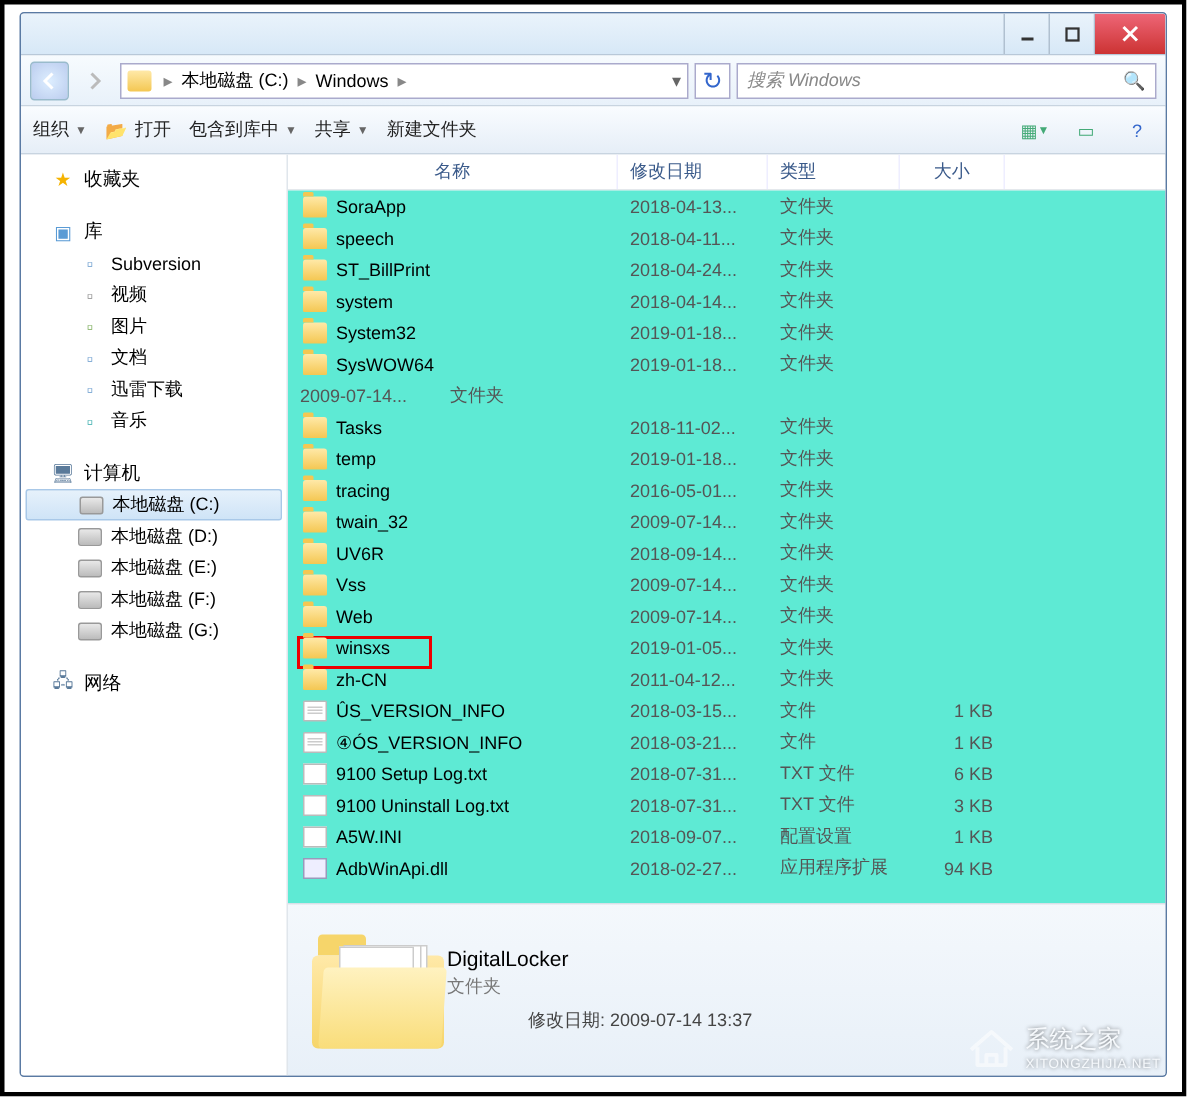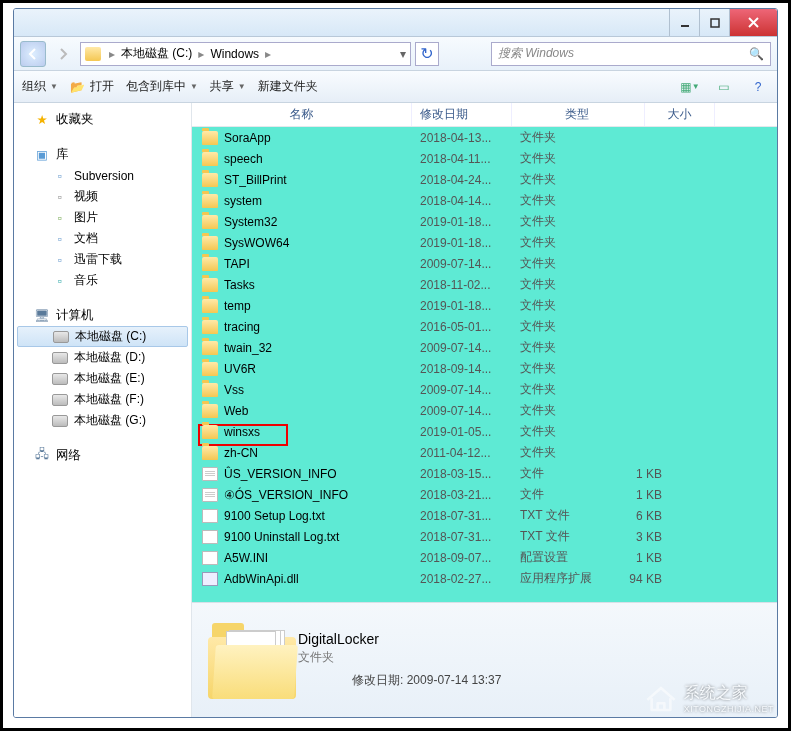--- a/index.html
+++ b/index.html
@@ -15,21 +15,21 @@
 .winbtn.close svg { stroke: #fff; }
 
 .navbar { height: 34px; background: linear-gradient(to bottom, #f7fbfe, #e8f1fa); display: flex; align-items: center; padding: 0 6px; border-bottom: 1px solid #c8d4e0; gap: 4px; }
 .navbtn { width: 26px; height: 26px; border-radius: 3px; display: flex; align-items: center; justify-content: center; color: #8aa; }
 .navbtn.enabled { color: #2a6; background: radial-gradient(circle, #def, #bce); border: 1px solid #9bc; }
 .addrbox { flex: 1; height: 24px; background: #fff; border: 1px solid #aac; display: flex; align-items: center; padding: 0 4px; font-size: 12px; }
 .addrbox .folder-ico { width: 16px; height: 14px; background: linear-gradient(to bottom, #ffe9a8, #f4c752); border-radius: 2px; margin-right: 6px; }
 .crumb { padding: 0 4px; color: #000; }
 .crumb-sep { color: #888; padding: 0 2px; }
 .refreshbox { width: 24px; height: 24px; border: 1px solid #aac; background: #fff; display:flex; align-items:center; justify-content:center; color:#36c; }
-.searchbox { width: 280px; height: 24px; border: 1px solid #aac; background: #fff; display: flex; align-items: center; padding: 0 6px; font-size: 12px; color: #888; font-style: italic; margin-left: 48px; }
+.searchbox { width: 280px; height: 24px; border: 1px solid #aac; background: #fff; display: flex; align-items: center; padding: 0 6px; font-size: 12px; color: #888; font-style: italic; }
 .searchbox .mag { margin-left: auto; color: #36a; font-style: normal; }
 
 .toolbar { height: 32px; background: linear-gradient(to bottom, #f9fcff, #e6eef7); border-bottom: 1px solid #c8d4e0; display: flex; align-items: center; padding: 0 8px; gap: 12px; font-size: 12px; }
 .tbitem { display: flex; align-items: center; gap: 4px; cursor: default; color: #222; }
 .tbitem .dd { font-size: 8px; color: #666; }
 .toolbar .spacer { flex: 1; }
 .tb-icon { width: 22px; height: 22px; display: flex; align-items: center; justify-content: center; color: #4a7; }
 
 .body { flex: 1; display: flex; overflow: hidden; }
 
@@ -45,21 +45,21 @@
 .ico.drive { width:16px; height:12px; background: linear-gradient(#e8e8e8,#bcbcbc); border:1px solid #999; border-radius:2px; position:relative; }
 .ico.net { color: #5a7a9a; }
 .ico.music { color: #3aa; }
 .ico.doc { color: #69c; }
 .ico.vid { color: #888; }
 .ico.img { color: #7a5; }
 
 .filepane { flex: 1; display: flex; flex-direction: column; position: relative; }
 .headerrow { height: 24px; border-bottom: 1px solid #e4e8ec; display: flex; font-size: 12px; color: #3a5a8a; align-items: center; background: #fff; }
 .col { padding: 0 8px; border-right: 1px solid #eef; height: 100%; display: flex; align-items: center; }
-.col.name { width: 220px; justify-content: center; } .col.date { width: 100px; } .col.type { width: 88px; margin-left: 45px; } .col.size { width: 70px; justify-content: center; }
+.col.name { width: 220px; justify-content: center; } .col.date { width: 100px; } .col.type { width: 88px; } .col.size { width: 70px; justify-content: center; }
 
 .filelist { flex: 1; overflow-y: scroll; font-size: 12px; background: #5eead4; }
 .row { height: 21px; display: flex; align-items: center; }
 .row .c-name { width: 220px; padding-left: 10px; display: flex; align-items: center; gap: 6px; }
 .row .c-date { width: 100px; color: #555; padding: 0 8px; }
 .row .c-type { width: 88px; color: #555; padding: 0 8px; }
 .row .c-size { width: 70px; color: #555; text-align: right; padding: 0 8px; }
 .row.highlight .c-name { position: relative; }
 .row.highlight .redbox { position: absolute; left: 6px; top: -1px; width: 90px; height: 22px; border: 2px solid #e00; pointer-events: none; }
 
@@ -309,24 +309,20 @@
             <div class="row">
     <div class="c-name">
                 <span class="fico folder"></span>
                 <span>SysWOW64</span>
               </div>
     <div class="c-date">2019-01-18...</div>
     <div class="c-type">文件夹</div>
     <div class="c-size"></div>
             </div>
             <div class="row">
-    <div class="c-name">
-                <span class="fico folder"></span>
-                <span>TAPI</span>
-              </div>
     <div class="c-date">2009-07-14...</div>
     <div class="c-type">文件夹</div>
     <div class="c-size"></div>
             </div>
             <div class="row">
     <div class="c-name">
                 <span class="fico folder"></span>
                 <span>Tasks</span>
               </div>
     <div class="c-date">2018-11-02...</div>

